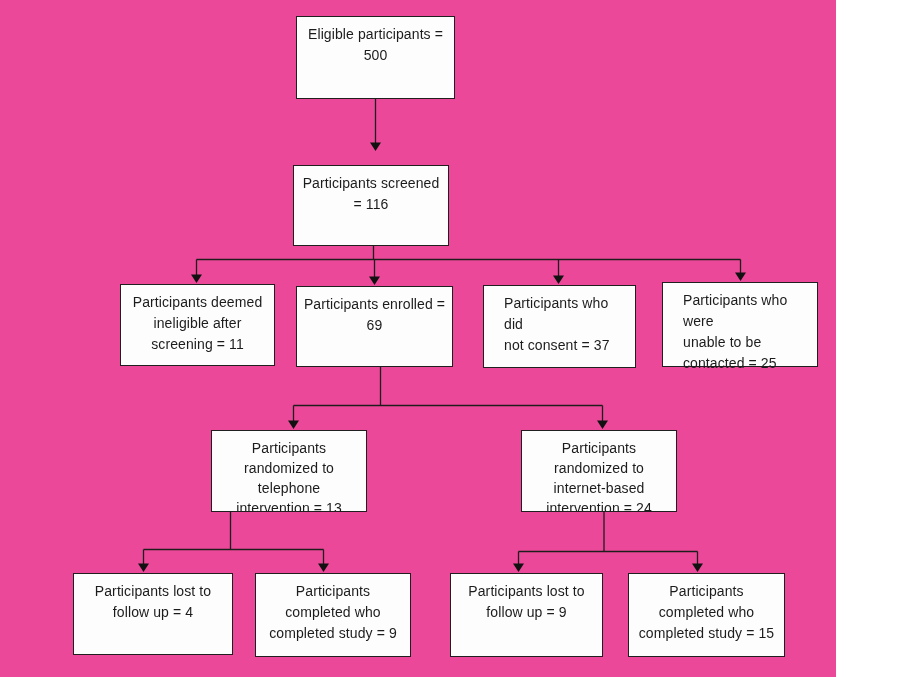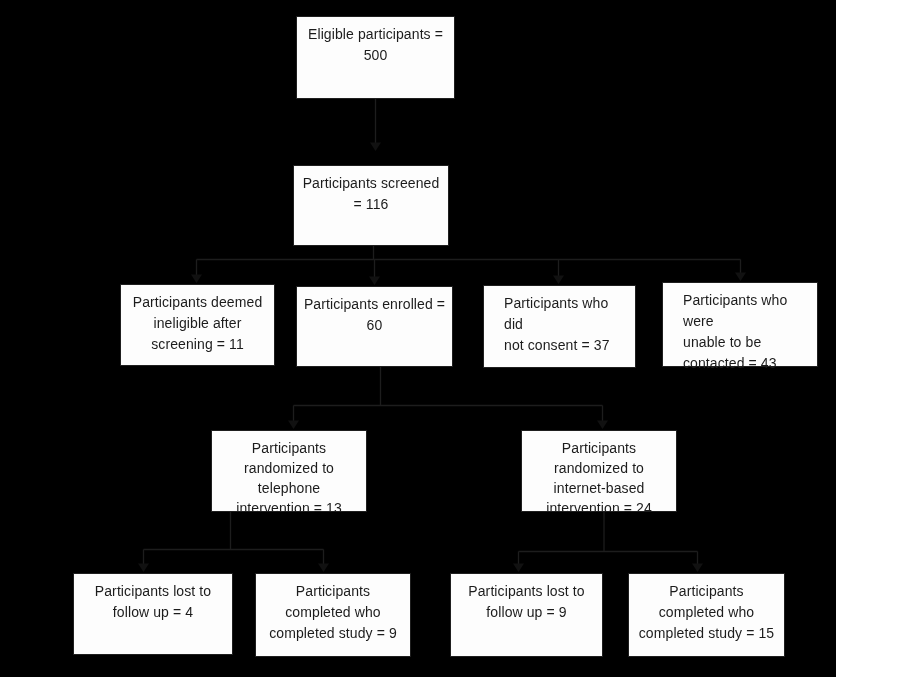--- a/index.html
+++ b/index.html
@@ -1,20 +1,20 @@
 <!DOCTYPE html>
 <html><head>
 <meta charset="utf-8">
 <style>
   html, body { margin: 0; padding: 0; background: #ffffff; }
   .canvas {
     position: relative;
     width: 836px;
     height: 677px;
-    background: #000000;
+    background: #ec4899;
     font-family: "Liberation Sans", sans-serif;
     overflow: hidden;
   }
   .connector-layer {
     position: absolute;
     left: 0; top: 0;
     width: 914px; height: 677px;
   }
   .node {
     position: absolute;
@@ -112,28 +112,28 @@
 500</div>
 
   <div id="n-screened" class="node">Participants screened
 = 116</div>
 
   <div id="n-ineligible" class="node">Participants deemed
 ineligible after
 screening = 11</div>
 
   <div id="n-enrolled" class="node">Participants enrolled =
-60</div>
+69</div>
 
   <div id="n-noconsent" class="node align-left">Participants who did
 not consent = 37</div>
 
   <div id="n-uncontacted" class="node align-left">Participants who were
 unable to be
-contacted = 43</div>
+contacted = 25</div>
 
   <div id="n-telephone" class="node clip">Participants
 randomized to
 telephone
 intervention = 13</div>
 
   <div id="n-internet" class="node clip">Participants
 randomized to
 internet-based
 intervention = 24</div>

